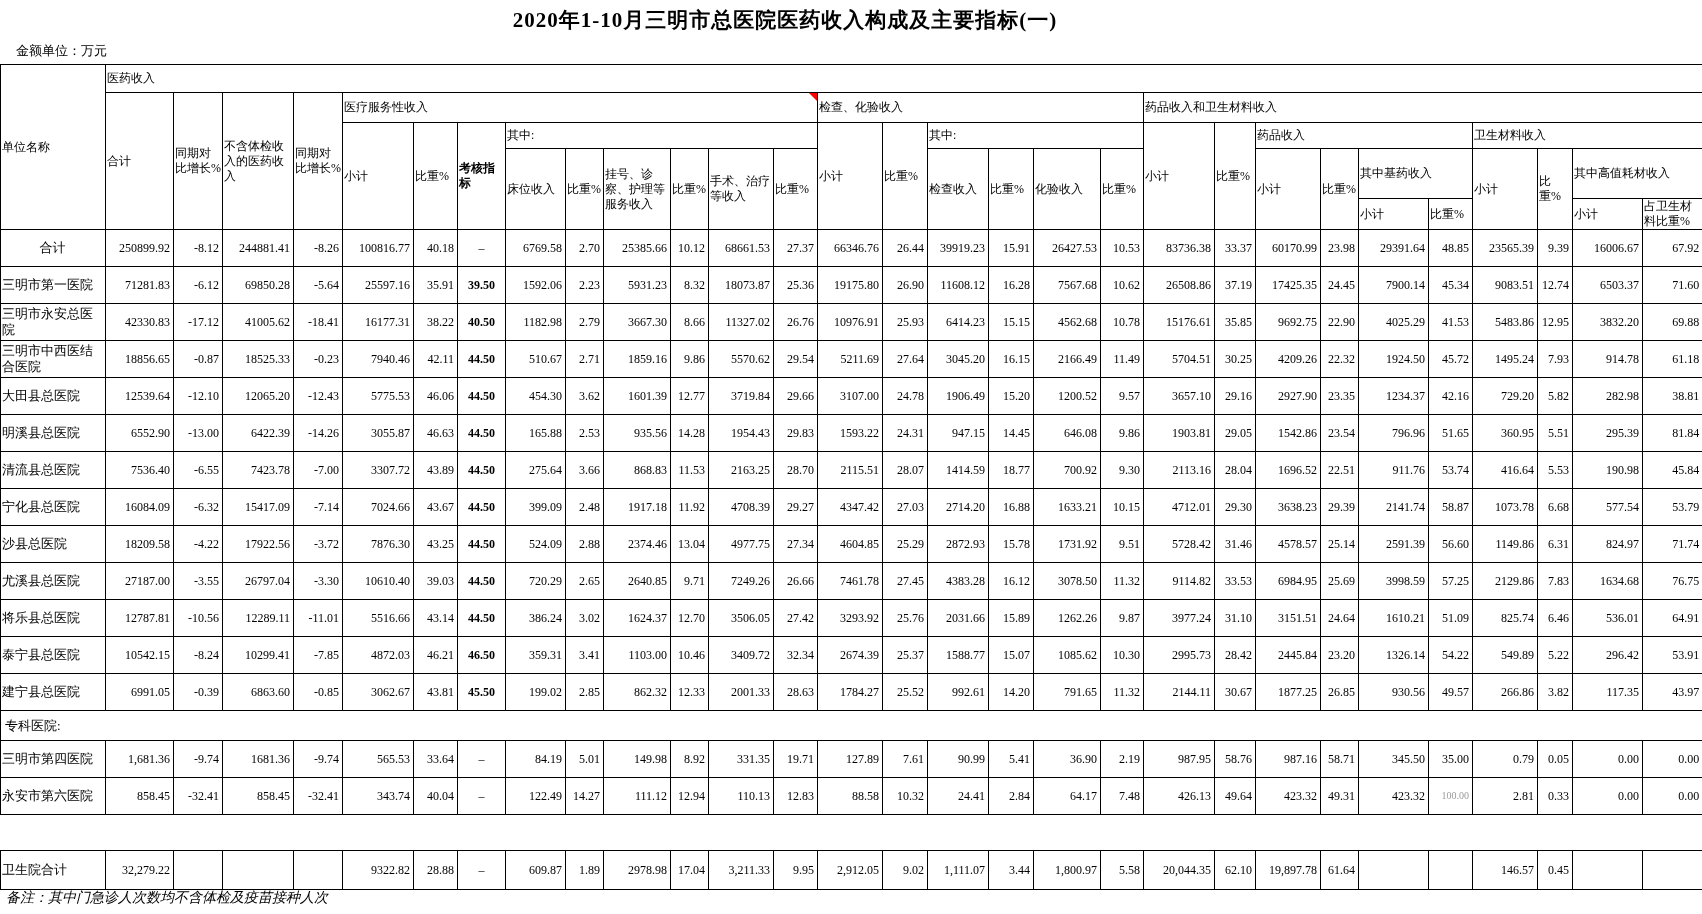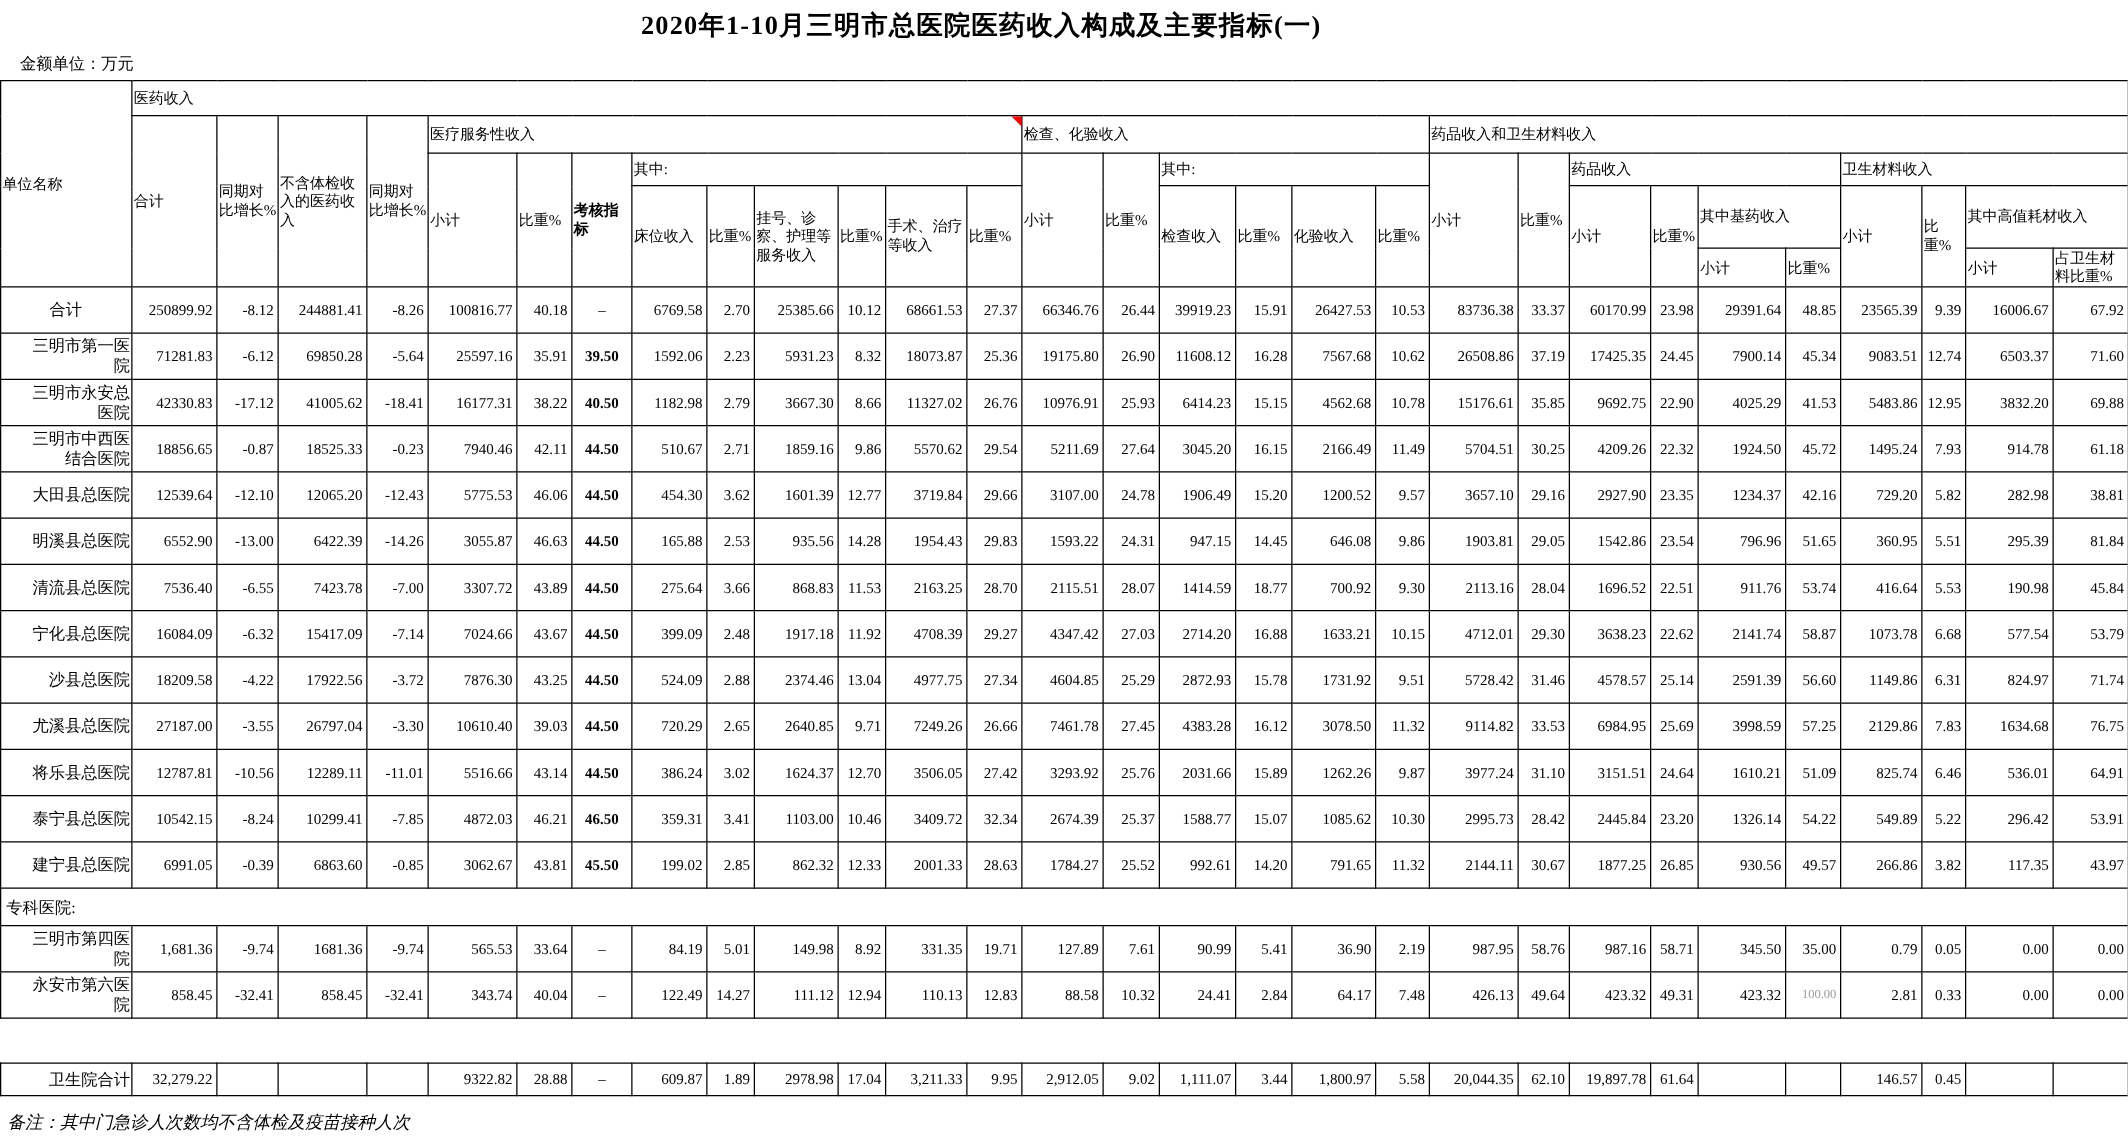--- a/index.html
+++ b/index.html
@@ -7,31 +7,31 @@
        font-family:"Liberation Serif","DejaVu Serif",serif;color:#000;}
   .title{width:1570px;padding-top:6px;text-align:center;
          font-size:21px;font-weight:bold;letter-spacing:1px;font-family:Liberation Serif, serif;}
   .unit-note{position:absolute;top:42px;left:16px;font-size:13px;}
   table.main{position:absolute;top:64px;left:0;width:1702px;
              border-collapse:collapse;table-layout:fixed;}
   th,td{border:1px solid #000;padding:0;overflow:hidden;font-size:12px;vertical-align:middle;}
   th{font-weight:normal;text-align:left;line-height:1.25;padding:0 1px;}
   th.bold{font-weight:bold;}
   td{text-align:right;padding-right:3px;line-height:1.2;}
-  td.name{text-align:right;padding-left:18px;padding-right:1px;font-size:13px;}
+  td.name{text-align:left;padding-left:1px;padding-right:1px;font-size:13px;}
   td.name.center{text-align:center;padding-left:0;}
   td.kaohe{font-weight:bold;text-align:center;padding-right:0;}
   td.dash{font-weight:normal;text-align:center;padding-right:0;}
   td.gray{color:#9b9b9b;font-size:10px;}
   td.section-cell{text-align:left;padding-left:4px;font-size:13px;}
   tr.blank td{border:none;}
   tr.hr1{height:28px;} tr.hr2{height:30px;} tr.hr3{height:26px;}
   tr.hr4{height:50px;} tr.hr5{height:28px;}
   tr.data{height:37px;} tr.section{height:30px;margin-left:12px;}
-  tr.blank{height:36px;} tr.summary{height:26px;margin-left:44px;}
+  tr.blank{height:36px;} tr.summary{height:39px;margin-left:44px;}
   th.marker-cell{position:relative;}
   .comment-marker{position:absolute;top:0;right:0;width:0;height:0;
       border-top:8px solid #ff0000;border-left:8px solid transparent;}
   .footnote{position:absolute;top:889px;left:6px;font-size:14px;font-style:italic;}
 </style>
 </head>
 <body>
 
 <div class="title">2020年1-10月三明市总医院医药收入构成及主要指标(一)</div>
 <div class="unit-note">金额单位：万元</div>
@@ -363,21 +363,21 @@
         <td>29.27</td>
         <td>4347.42</td>
         <td>27.03</td>
         <td>2714.20</td>
         <td>16.88</td>
         <td>1633.21</td>
         <td>10.15</td>
         <td>4712.01</td>
         <td>29.30</td>
         <td>3638.23</td>
-        <td>22.62</td>
+        <td>29.39</td>
         <td>2141.74</td>
         <td>58.87</td>
         <td>1073.78</td>
         <td>6.68</td>
         <td>577.54</td>
         <td>53.79</td>
       </tr>
       <tr class="data">
         <td class="name">沙县总医院</td>
         <td>18209.58</td>

